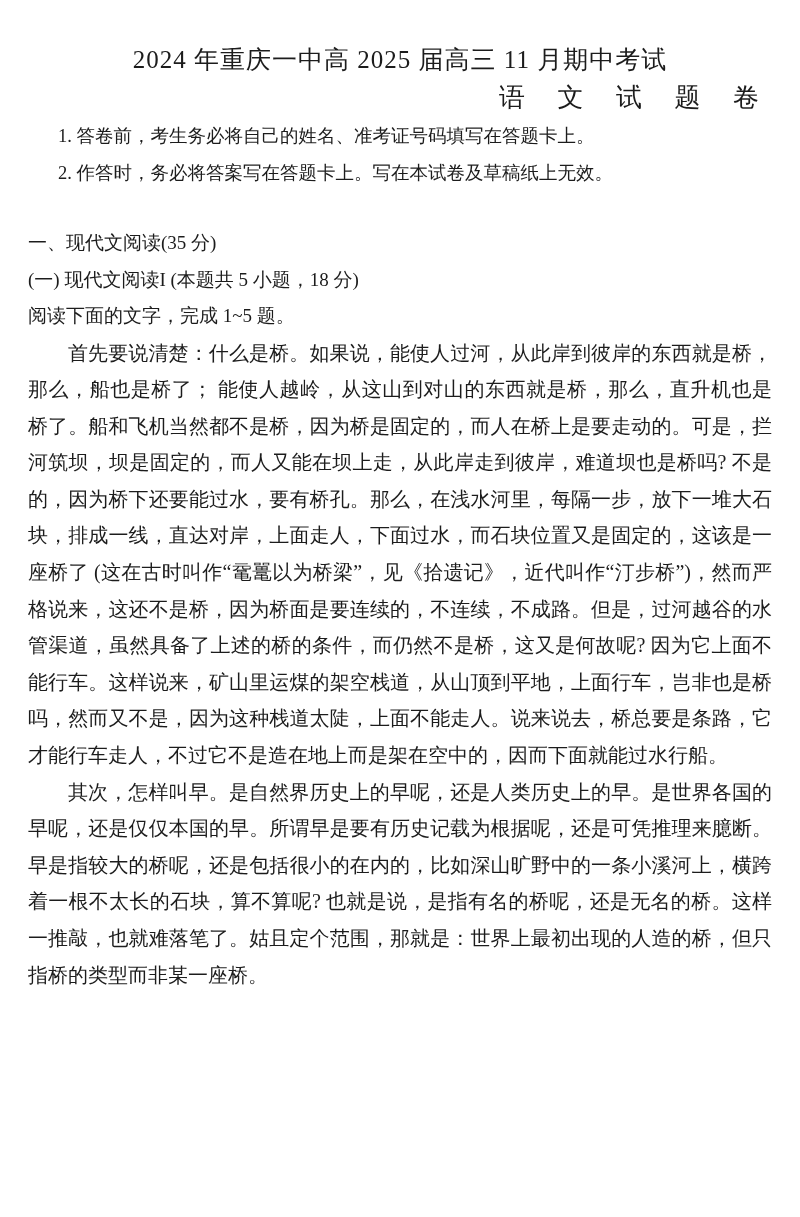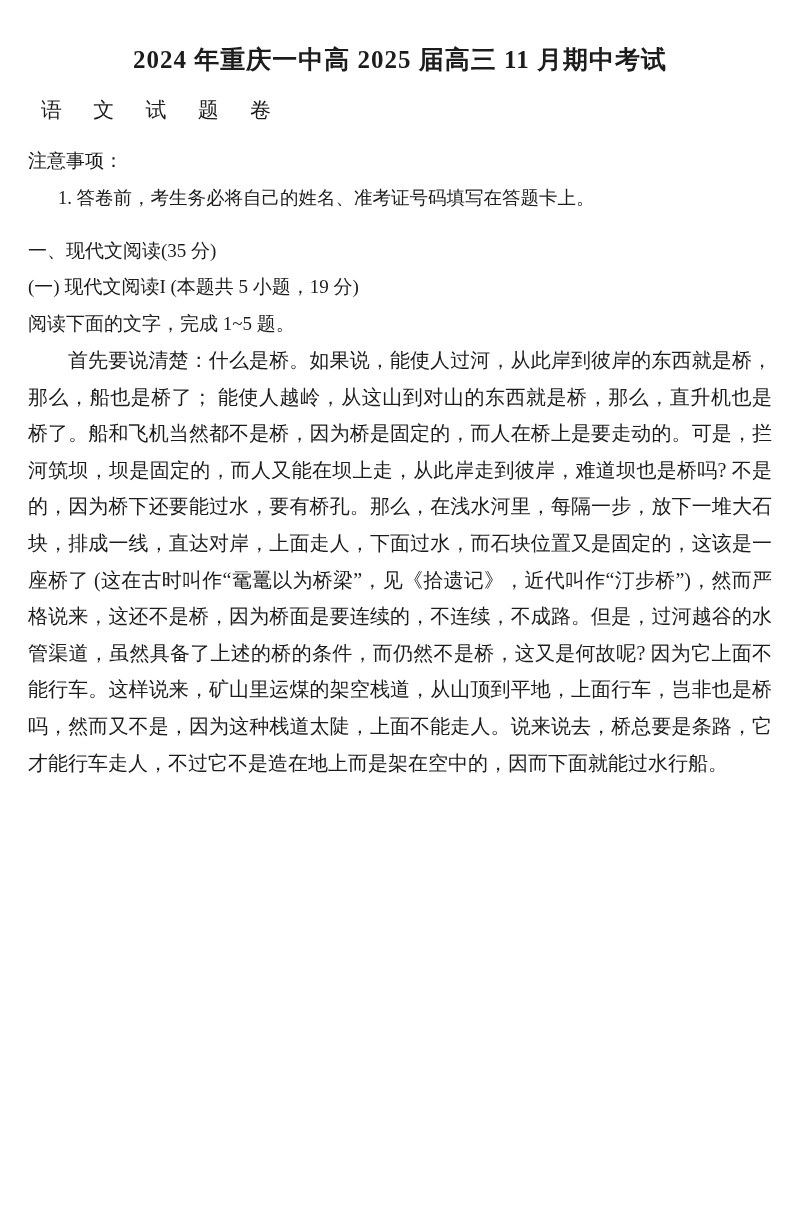--- a/index.html
+++ b/index.html
@@ -12,48 +12,48 @@
     background: #ffffff;
     color: #1c1c1c;
     font-family: "Liberation Serif", "DejaVu Serif", serif;
     padding: 0 28px;
     overflow: hidden;
   }
   .doc-title {
     margin-top: 44px;
     text-align: center;
     font-size: 25px;
-    font-weight: 700;
+    font-weight: 400;
     line-height: 32px;
     letter-spacing: 1px;
   }
   .doc-subtitle {
-    margin-top: 20px;
-    text-align: left;
-    font-size: 21px;
+    margin-top: 8px;
+    text-align: right;
+    font-size: 26px;
     font-weight: 500;
     line-height: 28px;
     letter-spacing: 13px;
     text-indent: 13px; 
   }
   .notice-heading {
     margin-top: 24px;
     font-size: 19px;
     line-height: 26px;
   }
   .notice-items {
     list-style: none;
     margin-top: 6px;
     padding-left: 30px;
   }
   .notice-items li {
     font-size: 18.5px;
     line-height: 36.5px;
   }
-  .section-block { margin-top: 16px; }
+  .section-block { margin-top: 34px; }
   .section-heading,
   .subsection-heading,
   .reading-instruction,
   .material-label {
     font-size: 19px;
     line-height: 36.5px;
     font-weight: 400;
   }
   .body-paragraph {
     font-size: 20px;
@@ -67,27 +67,28 @@
 </head>
 <body>
 
 <div class="page">
 
   <h1 class="doc-title">2024 年重庆一中高 2025 届高三 11 月期中考试</h1>
 
   <h2 class="doc-subtitle">语 文 试 题 卷</h2>
 
   <div class="notice">
-    <div class="notice-heading">注意事项：</div>
     <ul class="notice-items">
       <li>1. 答卷前，考生务必将自己的姓名、准考证号码填写在答题卡上。</li>
+      <li>2. 作答时，务必将答案写在答题卡上。写在本试卷及草稿纸上无效。</li>
     </ul>
   </div>
 
   <div class="section-block">
     <div class="section-heading">一、现代文阅读(35 分)</div>
-    <div class="subsection-heading">(一) 现代文阅读I (本题共 5 小题，19 分)</div>
+    <div class="subsection-heading">(一) 现代文阅读I (本题共 5 小题，18 分)</div>
     <div class="reading-instruction">阅读下面的文字，完成 1~5 题。</div>
 
     <p class="body-paragraph">首先要说清楚：什么是桥。如果说，能使人过河，从此岸到彼岸的东西就是桥，那么，船也是桥了； 能使人越岭，从这山到对山的东西就是桥，那么，直升机也是桥了。船和飞机当然都不是桥，因为桥是固定的，而人在桥上是要走动的。可是，拦河筑坝，坝是固定的，而人又能在坝上走，从此岸走到彼岸，难道坝也是桥吗? 不是的，因为桥下还要能过水，要有桥孔。那么，在浅水河里，每隔一步，放下一堆大石块，排成一线，直达对岸，上面走人，下面过水，而石块位置又是固定的，这该是一座桥了 (这在古时叫作“鼋鼍以为桥梁”，见《拾遗记》，近代叫作“汀步桥”)，然而严格说来，这还不是桥，因为桥面是要连续的，不连续，不成路。但是，过河越谷的水管渠道，虽然具备了上述的桥的条件，而仍然不是桥，这又是何故呢? 因为它上面不能行车。这样说来，矿山里运煤的架空栈道，从山顶到平地，上面行车，岂非也是桥吗，然而又不是，因为这种栈道太陡，上面不能走人。说来说去，桥总要是条路，它才能行车走人，不过它不是造在地上而是架在空中的，因而下面就能过水行船。</p>
+    <p class="body-paragraph">其次，怎样叫早。是自然界历史上的早呢，还是人类历史上的早。是世界各国的早呢，还是仅仅本国的早。所谓早是要有历史记载为根据呢，还是可凭推理来臆断。早是指较大的桥呢，还是包括很小的在内的，比如深山旷野中的一条小溪河上，横跨着一根不太长的石块，算不算呢? 也就是说，是指有名的桥呢，还是无名的桥。这样一推敲，也就难落笔了。姑且定个范围，那就是：世界上最初出现的人造的桥，但只指桥的类型而非某一座桥。</p>
   </div>
 
 </div>
 
 </body></html>

